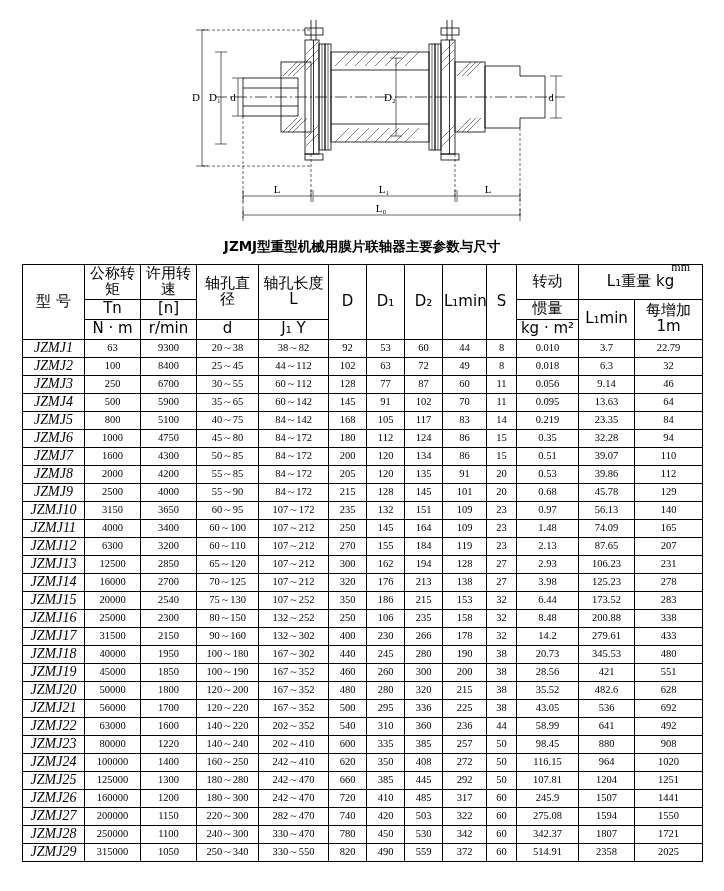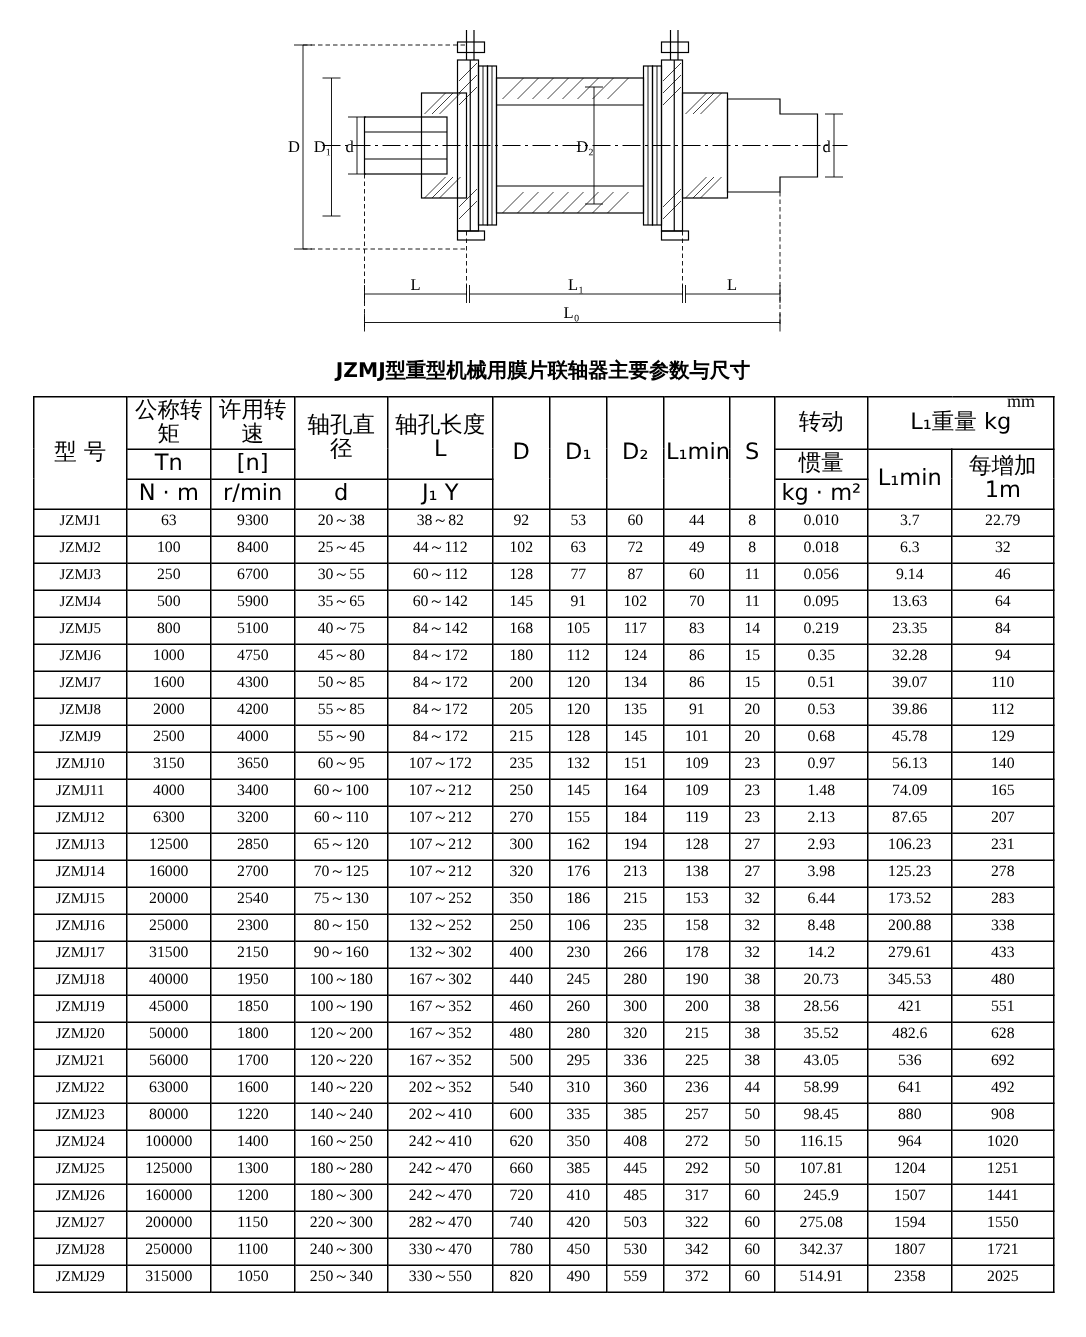--- a/index.html
+++ b/index.html
@@ -71,22 +71,23 @@
     height: 17px;
     line-height: 1.05;
     font-weight: normal;
   }
   table.spec thead th {
     font-size: 15px;
     padding: 1px 1px;
   }
   .hdr-sub { font-size: 9.5px; margin-left: 20px; }
   td.model {
-    font-size: 10px;
+    font-size: 14px;
     font-family: "Liberation Serif", serif;
+    font-style: italic;
   }
   td.num {
     font-size: 10.5px;
     font-family: "Liberation Serif", serif;
   }
   .note {
     margin: 6px 0 0 0;
     text-align: center;
     font-size: 11px;
     font-family: "DejaVu Sans", sans-serif;

